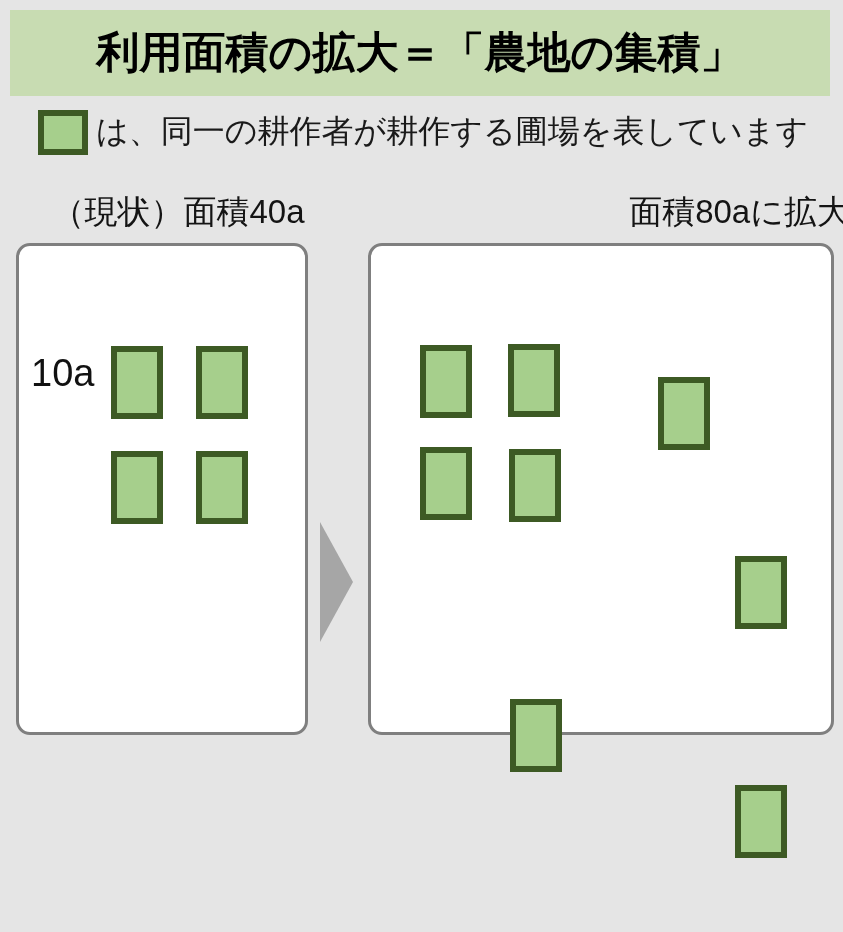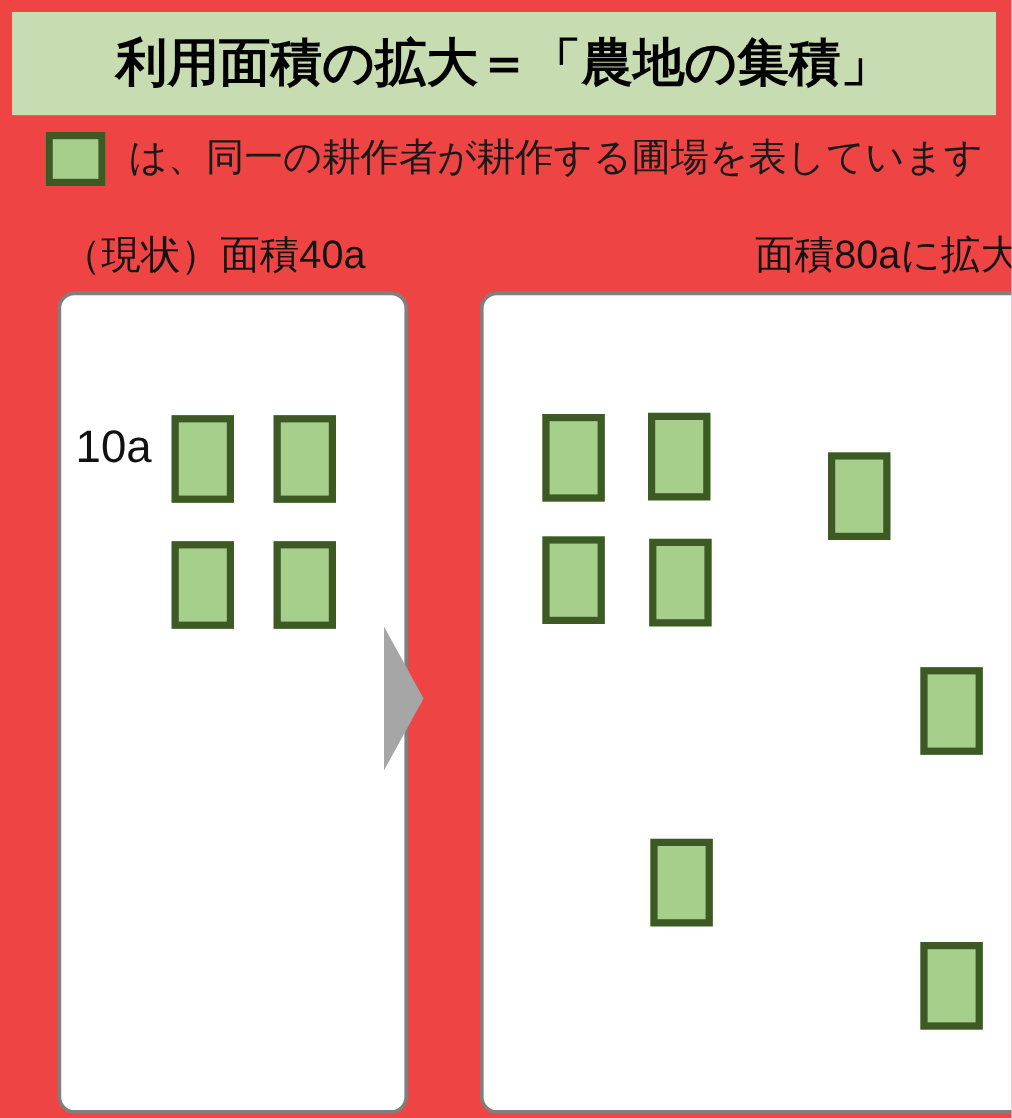--- a/index.html
+++ b/index.html
@@ -11,42 +11,42 @@
     --plot-w: 52px;
     --plot-h: 73px;
   }
   * { margin: 0; padding: 0; box-sizing: border-box; }
   html, body { background: #ffffff; }
   body { font-family: "Liberation Sans", "DejaVu Sans", sans-serif; }
   .canvas {
     position: relative;
     width: 843px;
     height: 932px;
-    background: #ef4444;
+    background: #e5e5e5;
     overflow: hidden;
   }
   .banner {
     position: absolute;
     left: 10px; top: 10px;
     width: 820px; height: 86px;
     background: var(--banner-bg);
     display: flex; align-items: center; justify-content: center;
   }
   .banner h1 {
     font-size: 43px;
     font-weight: bold;
     color: #000000;
     letter-spacing: 0px;
     white-space: nowrap;
   }
   .legend {
     position: absolute;
     left: 38px; top: 106px;
     height: 52px;
-    display: flex; align-items: center; gap: 19px;
+    display: flex; align-items: center; gap: 8px;
   }
   .legend .swatch {
     display: inline-block;
     width: 50px; height: 45px;
     background: var(--plot-fill);
     border: 6px solid var(--plot-border);
     flex: 0 0 auto;
   }
   .legend .legend-text {
     font-size: 32px;
@@ -61,25 +61,24 @@
     font-weight: 400;
     color: #141414;
     text-align: center;
     white-space: nowrap;
   }
   .panel-title.left-t { left: 32px; width: 292px; }
   .panel-title.right-t { left: 384px; width: 466px; text-align: right; }
   .panel {
     position: absolute;
     top: 243px;
-    height: 685px;
+    height: 492px;
     background: #ffffff;
     border: 3px solid var(--panel-border);
     border-radius: 14px;
-    margin-left: 32px;
   }
   .panel.left-p { left: 16px; width: 292px; }
   .panel.right-p { left: 368px; width: 466px; }
   .plot {
     position: absolute;
     width: var(--plot-w);
     height: var(--plot-h);
     background: var(--plot-fill);
     border: 6px solid var(--plot-border);
   }

